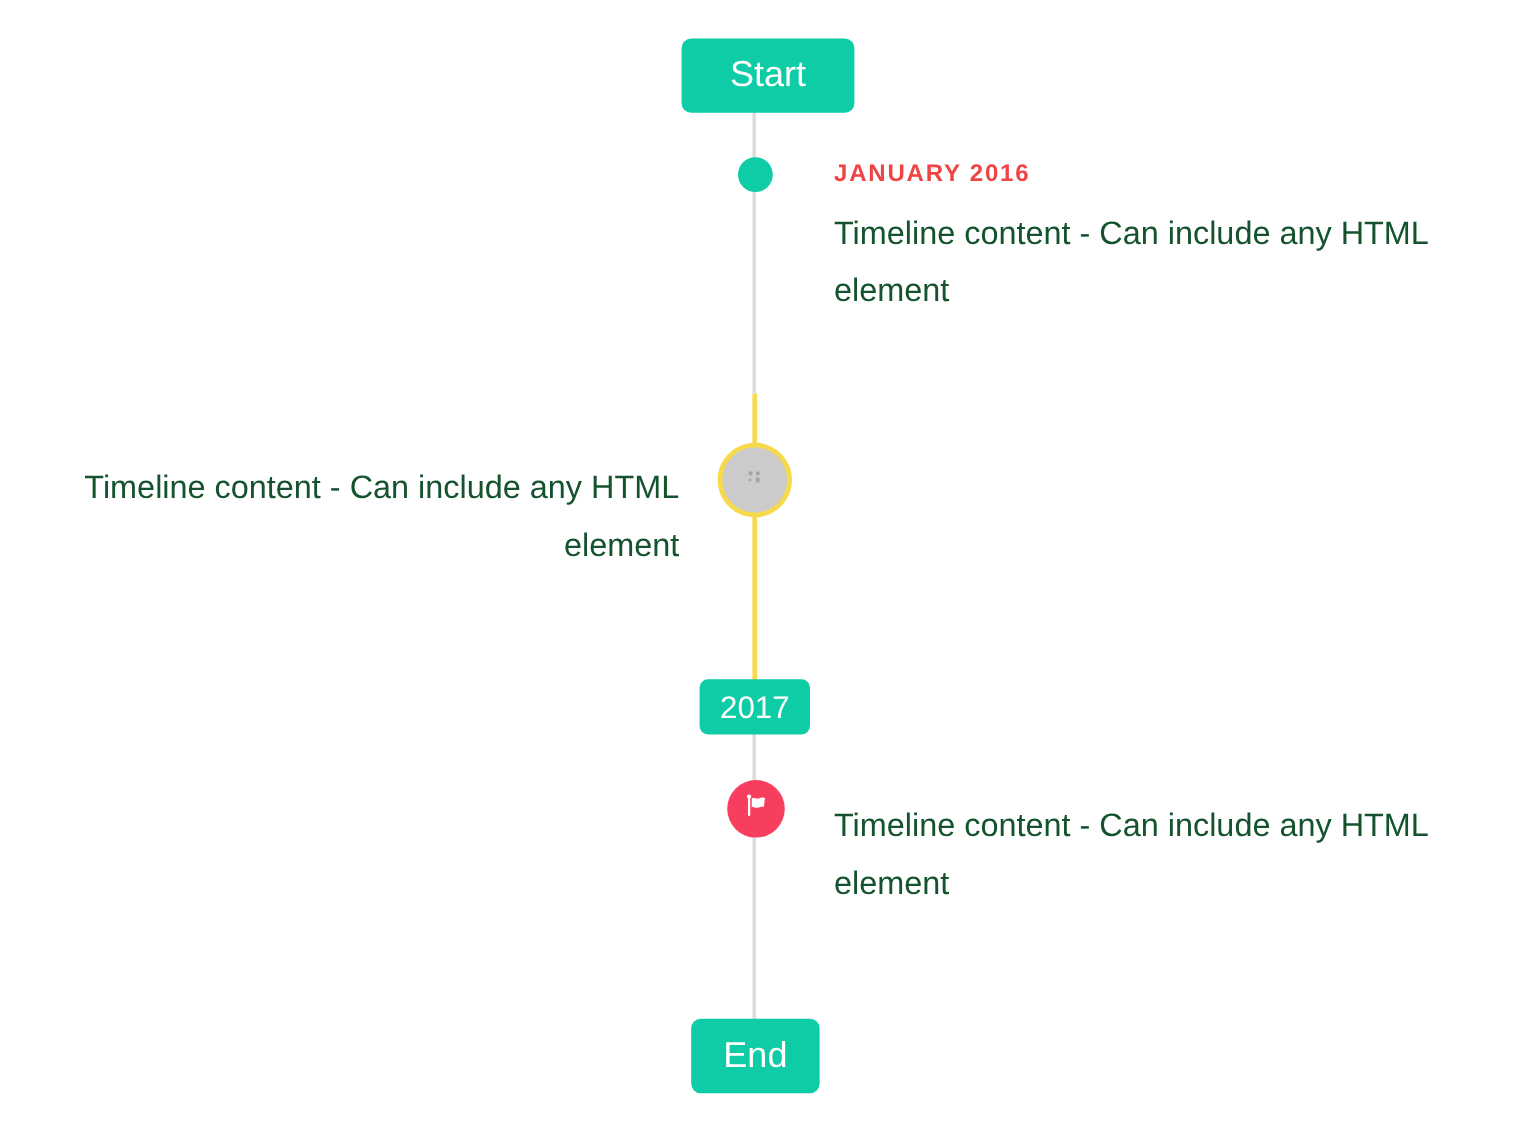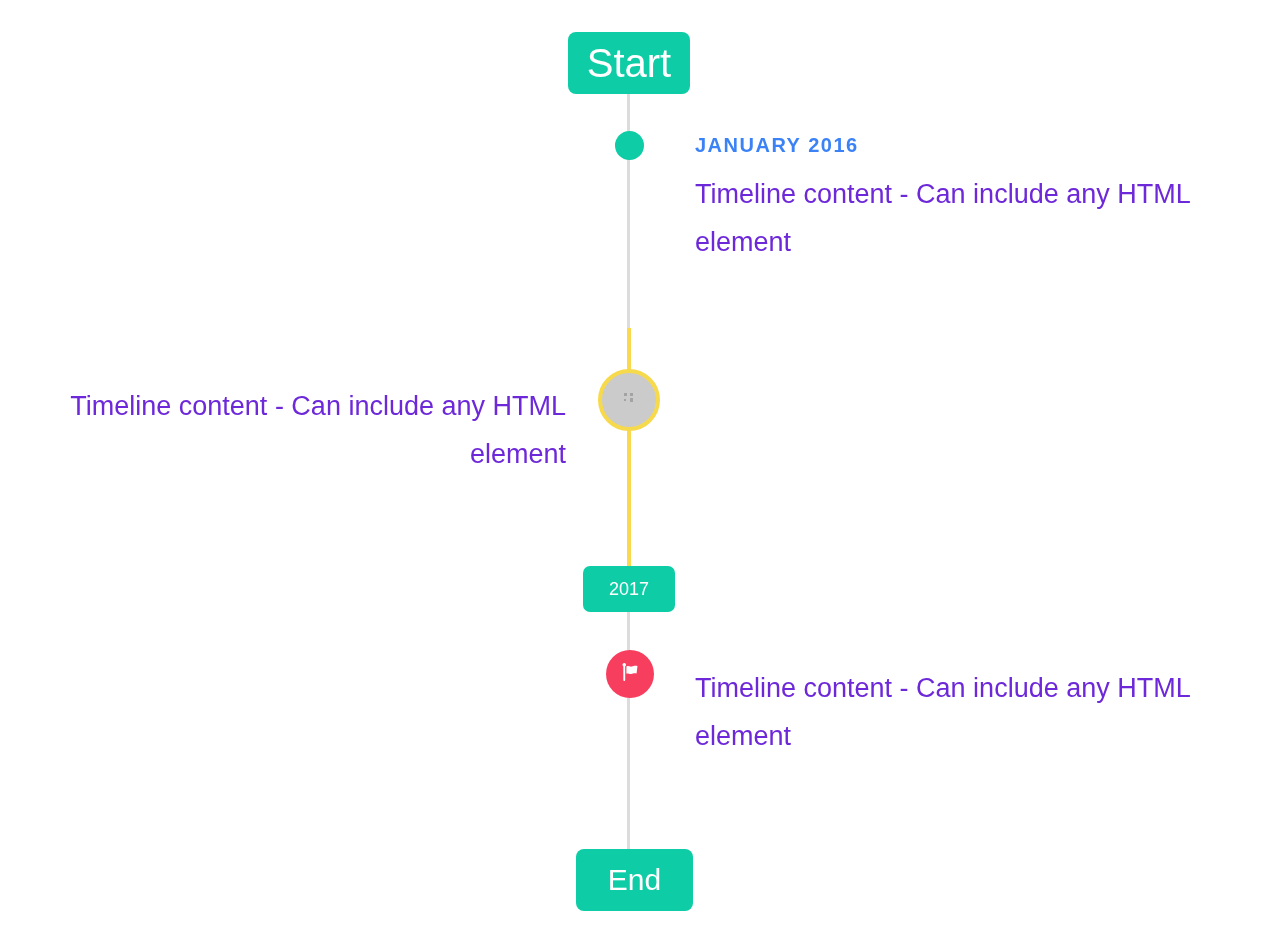--- a/index.html
+++ b/index.html
@@ -21,23 +21,23 @@
     position: absolute;
     background: #0dcca6;
     color: #ffffff;
     display: flex;
     align-items: center;
     justify-content: center;
     border-radius: 8px;
     box-sizing: border-box;
     z-index: 3;
   }
-  .badge-start { left: 568px; top: 32px;  width: 122px; height: 62px; font-size: 40px; }
-  .badge-year  { left: 583px; top: 566px; width: 92px;  height: 46px; font-size: 18px; border-radius: 7px; }
-  .badge-end   { left: 576px; top: 849px; width: 117px; height: 62px; font-size: 30px; }
+  .badge-start { left: 568px; top: 32px;  width: 144px; height: 62px; font-size: 30px; }
+  .badge-year  { left: 583px; top: 566px; width: 92px;  height: 46px; font-size: 26px; border-radius: 7px; }
+  .badge-end   { left: 576px; top: 849px; width: 107px; height: 62px; font-size: 30px; }
   
   .marker { position: absolute; border-radius: 50%; z-index: 2; box-sizing: border-box; }
   .marker-dot {
     left: 615px; top: 131px; width: 29px; height: 29px;
     background: #0dcca6;
   }
   .marker-image {
     left: 598px; top: 369px; width: 62px; height: 62px;
     background: #cbcbcb;
     border: 4px solid #f7d94c;
@@ -50,27 +50,27 @@
   }
   
   .event { position: absolute; width: 524px; }
   .event-1 { left: 695px; top: 134px; text-align: left; }
   .event-2 { left: 42px;  top: 369px; text-align: right; }
   .event-3 { left: 695px; top: 651px; text-align: left; }
   .event-label {
     font-size: 20px;
     font-weight: 700;
     letter-spacing: 1.5px;
-    color: #3b82f6;
+    color: #ef4444;
   }
   .event-content {
     margin-top: 13px;
     font-size: 27px;
     line-height: 48px;
-    color: #6d28d9;
+    color: #14532d;
   }
 </style>
 </head>
 <body>
 
 <div class="timeline-canvas">
 
   <div class="line-seg seg-gray-top"></div>
   <div class="line-seg seg-yellow"></div>
   <div class="line-seg seg-gray-bottom"></div>

